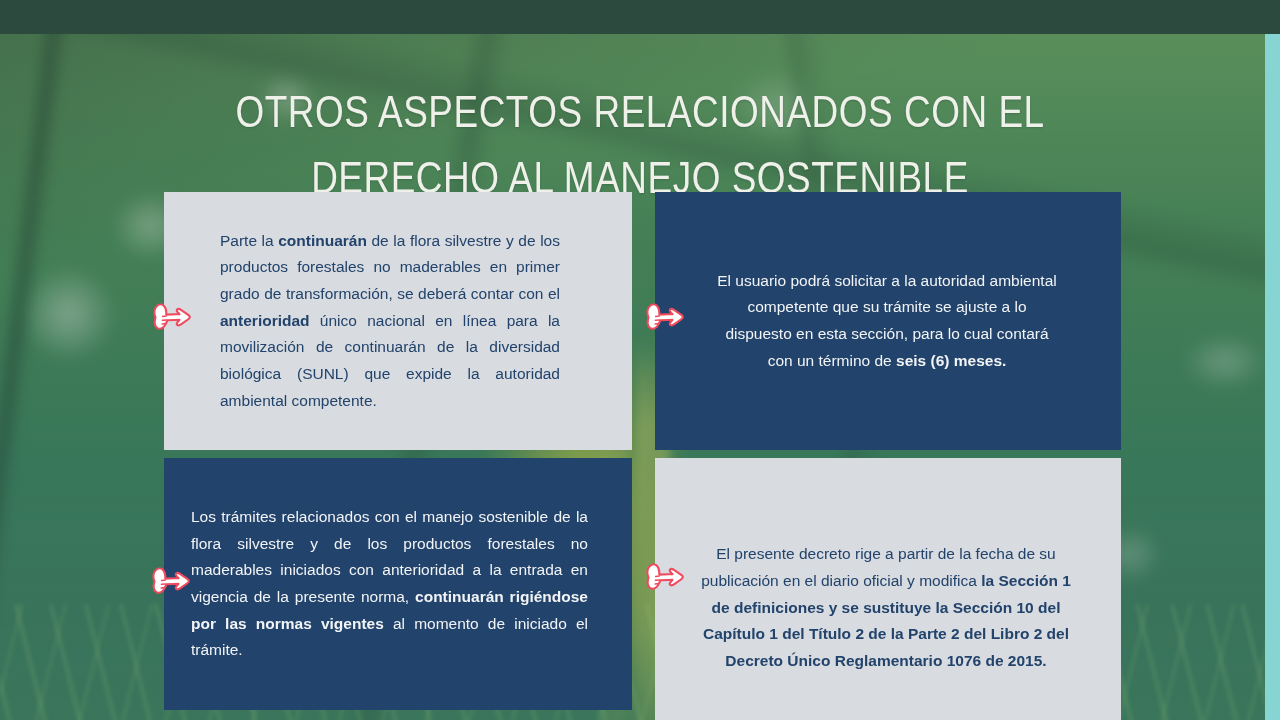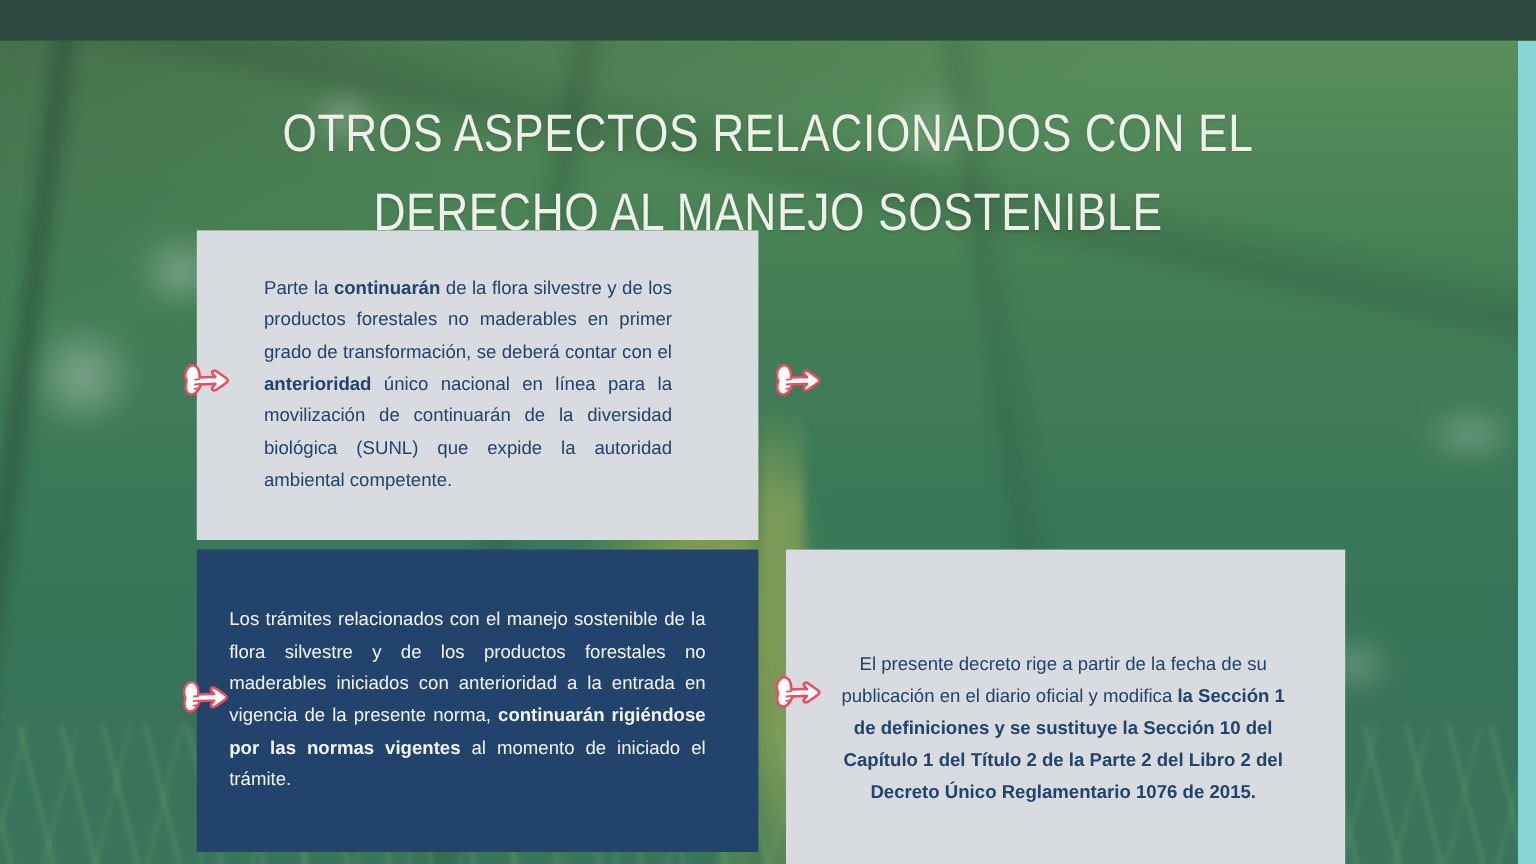--- a/index.html
+++ b/index.html
@@ -164,20 +164,23 @@
   <div class="bg-foliage"></div>
 
   <div class="accent-band"></div>
 
   <h1 class="title">Otros aspectos relacionados con el derecho al manejo sostenible</h1>
 
   <div class="card card-light" id="card-1">
     <div class="card-text"><span>Parte la </span><b>continuarán</b><span> de la flora silvestre y de los productos forestales no maderables en primer grado de transformación, se deberá contar con el </span><b>anterioridad</b><span> único nacional en línea para la movilización de continuarán de la diversidad biológica (SUNL) que expide la autoridad ambiental competente.</span></div>
   </div>
 
+  <div class="card card-dark" id="card-2">
+    <div class="card-text"><span>El  usuario podrá solicitar a la autoridad ambiental competente que su trámite se ajuste a lo dispuesto en esta sección, para lo cual contará con un término de </span><b>seis (6) meses.</b></div>
+  </div>
 
   <div class="card card-dark" id="card-3">
     <div class="card-text"><span>Los trámites relacionados con el manejo sostenible de la flora silvestre y de los productos forestales no maderables iniciados con anterioridad a la entrada en vigencia de la presente norma, </span><b>continuarán rigiéndose por las normas vigentes</b><span> al momento de iniciado el trámite.</span></div>
   </div>
 
   <div class="card card-light" id="card-4">
     <div class="card-text"><span>El presente decreto rige a partir de la fecha de su publicación en el diario oficial y modifica </span><b>la Sección 1 de definiciones y se sustituye la Sección 10 del Capítulo 1 del Título 2 de la Parte 2 del Libro 2 del Decreto Único Reglamentario 1076 de 2015.</b></div>
   </div>
 
   <svg class="hand" id="hand-1" viewBox="0 0 44 40">

